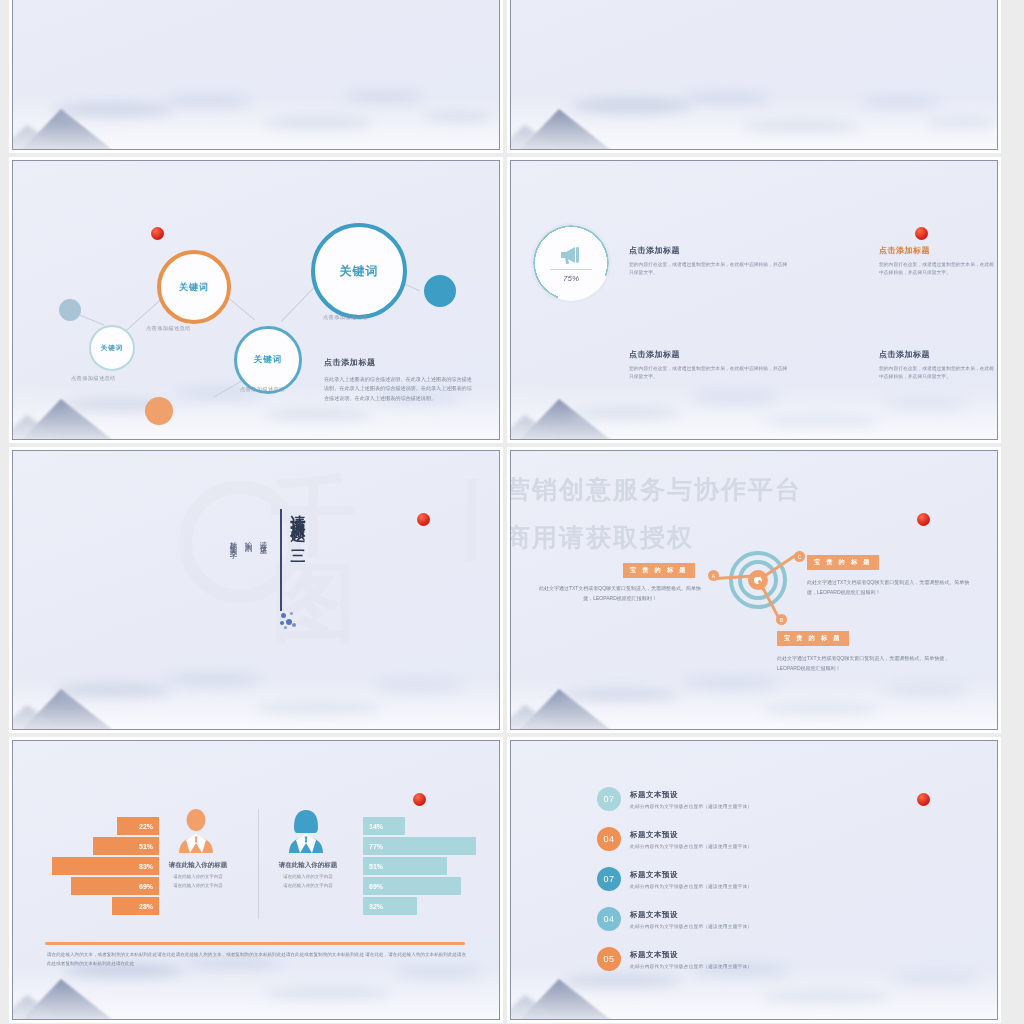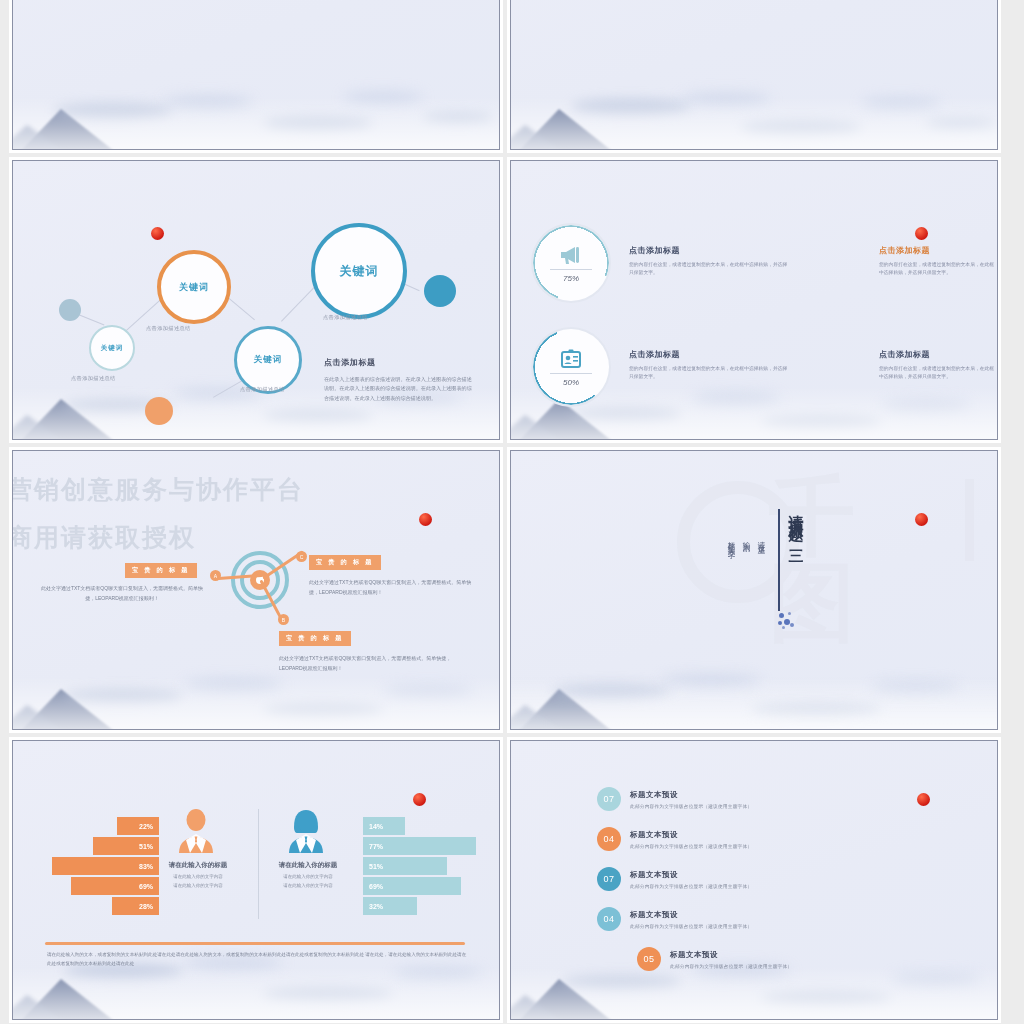--- a/index.html
+++ b/index.html
@@ -230,94 +230,34 @@
         <div class="tx" style="left:118px;top:84px;">
           <div class="t1">点击添加标题</div>
           <div class="t2">您的内容打在这里，或者通过复制您的文本后，在此框中选择粘贴，并选择只保留文字。</div>
         </div>
 
         <div class="tx" style="left:368px;top:84px;width:116px;">
           <div class="t1 or">点击添加标题</div>
           <div class="t2">您的内容打在这里，或者通过复制您的文本后，在此框中选择粘贴，并选择只保留文字。</div>
         </div>
 
-        <div class="pc" style="left:22px;top:168px;">
-          <div class="ring"></div>
-          <div class="arc" style="background:conic-gradient(from 140deg,#4aa3c4 0 55%,transparent 55% 100%);
-            -webkit-mask:radial-gradient(circle,transparent 36px,#000 36px);mask:radial-gradient(circle,transparent 36px,#000 36px);"></div>
-          <div class="gl">
-            <svg width="22" height="20" viewBox="0 0 22 20" style="display:inline-block">
-              <rect x="2" y="3" width="18" height="15" rx="2" stroke="#4aa3c4" stroke-width="2" fill="none"></rect>
-              <circle cx="8" cy="9" r="2.3" fill="#4aa3c4"></circle>
-                  <path d="M4.5 15c.7-2 6.3-2 7 0z" fill="#4aa3c4"></path>
-              <rect x="13" y="7" width="5" height="1.6" fill="#4aa3c4"></rect>
-                  <rect x="13" y="11" width="5" height="1.6" fill="#4aa3c4"></rect>
-              <rect x="8.5" y="0.6" width="5" height="2.4" rx="1" fill="#4aa3c4"></rect>
-            </svg>
-          </div>
-          <div class="bar"></div>
-          <div class="pct">50%</div>
-        </div>
         <div class="tx" style="left:118px;top:188px;">
           <div class="t1">点击添加标题</div>
           <div class="t2">您的内容打在这里，或者通过复制您的文本后，在此框中选择粘贴，并选择只保留文字。</div>
         </div>
 
         <div class="tx" style="left:368px;top:188px;width:116px;">
           <div class="t1">点击添加标题</div>
           <div class="t2">您的内容打在这里，或者通过复制您的文本后，在此框中选择粘贴，并选择只保留文字。</div>
         </div>
       </div>
     </div>
   </div>
 
   <div class="row">
-
-    <div class="slide s6">
-      <div class="inner">
-        <div class="wm-line" style="left:-6px;top:22px;">营销创意服务与协作平台</div>
-        <div class="wm-line" style="left:-6px;top:70px;">商用请获取授权</div>
-
-        <div class="mist">
-          <div class="mtn"></div>
-          <div class="cloud" style="left:50px;bottom:26px;width:120px;height:14px;"></div>
-          <div class="cloud2" style="left:170px;bottom:38px;width:100px;height:12px;"></div>
-          <div class="cloud" style="left:250px;bottom:12px;width:120px;height:13px;"></div>
-          <div class="cloud2" style="left:370px;bottom:32px;width:90px;height:11px;"></div>
-          <div class="mistband"></div>
-        </div>
-
-        <div class="sun" style="left:406px;top:62px;"></div>
-
-        <div class="tgt" style="left:218px;top:100px;">
-          <div class="r" style="left:0;top:0;width:50px;height:50px;"></div>
-          <div class="r" style="left:9px;top:9px;width:32px;height:32px;"></div>
-          <div class="c" style="left:19px;top:19px;width:20px;height:20px;"></div>
-          <div class="c" style="left:25px;top:25px;width:8px;height:8px;background:#fff;"></div>
-        </div>
-
-        <div class="cn" style="left:204px;top:126px;width:46px;transform:rotate(-4deg);"></div>
-        <div class="abc" style="left:197px;top:119px;">A</div>
-
-        <div class="cn" style="left:248px;top:128px;width:44px;transform:rotate(62deg);"></div>
-        <div class="abc" style="left:265px;top:163px;">B</div>
-
-        <div class="cn" style="left:250px;top:126px;width:48px;transform:rotate(-34deg);"></div>
-        <div class="abc" style="left:283px;top:100px;">C</div>
-
-        <div class="tag" style="left:112px;top:112px;">宝 贵 的 标 题</div>
-        <div class="desc" style="left:24px;top:132px;width:170px;text-align:center;">此处文字通过TXT文档或者QQ聊天窗口复制进入，无需调整格式。简单快捷，LEOPARD祝愿您汇报顺利！</div>
-
-        <div class="tag" style="left:296px;top:104px;">宝 贵 的 标 题</div>
-        <div class="desc" style="left:296px;top:126px;width:172px;">此处文字通过TXT文档或者QQ聊天窗口复制进入，无需调整格式。简单快捷，LEOPARD祝愿您汇报顺利！</div>
-
-        <div class="tag" style="left:266px;top:180px;">宝 贵 的 标 题</div>
-        <div class="desc" style="left:266px;top:202px;width:176px;">此处文字通过TXT文档或者QQ聊天窗口复制进入，无需调整格式。简单快捷，LEOPARD祝愿您汇报顺利！</div>
-      </div>
-    </div>
 
     <div class="slide s5">
       <div class="inner">
         <div class="wm-logo" style="left:166px;top:22px;">
           <div class="wm-ring" style="left:0;top:8px;"></div>
           <div class="wm-txt" style="left:92px;top:0;">千图</div>
           <div style="position:absolute;left:288px;top:6px;width:9px;height:82px;background:#dfe3ec;"></div>
         </div>
 
         <div class="mist">
@@ -338,20 +278,63 @@
         <div class="vt vsub2" style="left:215px;top:84px;height:70px;">标题输入文字</div>
 
         <div class="blossom" style="left:266px;top:158px;">
           <i style="left:2px;top:4px;width:5px;height:5px;"></i>
           <i style="left:7px;top:10px;width:6px;height:6px;"></i>
           <i style="left:1px;top:12px;width:4px;height:4px;"></i>
           <i style="left:11px;top:3px;width:3px;height:3px;opacity:.5;"></i>
           <i style="left:13px;top:14px;width:4px;height:4px;opacity:.6;"></i>
           <i style="left:5px;top:17px;width:3px;height:3px;opacity:.5;"></i>
         </div>
+      </div>
+    </div>
+
+    <div class="slide s6">
+      <div class="inner">
+        <div class="wm-line" style="left:-6px;top:22px;">营销创意服务与协作平台</div>
+        <div class="wm-line" style="left:-6px;top:70px;">商用请获取授权</div>
+
+        <div class="mist">
+          <div class="mtn"></div>
+          <div class="cloud" style="left:50px;bottom:26px;width:120px;height:14px;"></div>
+          <div class="cloud2" style="left:170px;bottom:38px;width:100px;height:12px;"></div>
+          <div class="cloud" style="left:250px;bottom:12px;width:120px;height:13px;"></div>
+          <div class="cloud2" style="left:370px;bottom:32px;width:90px;height:11px;"></div>
+          <div class="mistband"></div>
+        </div>
+
+        <div class="sun" style="left:406px;top:62px;"></div>
+
+        <div class="tgt" style="left:218px;top:100px;">
+          <div class="r" style="left:0;top:0;width:50px;height:50px;"></div>
+          <div class="r" style="left:9px;top:9px;width:32px;height:32px;"></div>
+          <div class="c" style="left:19px;top:19px;width:20px;height:20px;"></div>
+          <div class="c" style="left:25px;top:25px;width:8px;height:8px;background:#fff;"></div>
+        </div>
+
+        <div class="cn" style="left:204px;top:126px;width:46px;transform:rotate(-4deg);"></div>
+        <div class="abc" style="left:197px;top:119px;">A</div>
+
+        <div class="cn" style="left:248px;top:128px;width:44px;transform:rotate(62deg);"></div>
+        <div class="abc" style="left:265px;top:163px;">B</div>
+
+        <div class="cn" style="left:250px;top:126px;width:48px;transform:rotate(-34deg);"></div>
+        <div class="abc" style="left:283px;top:100px;">C</div>
+
+        <div class="tag" style="left:112px;top:112px;">宝 贵 的 标 题</div>
+        <div class="desc" style="left:24px;top:132px;width:170px;text-align:center;">此处文字通过TXT文档或者QQ聊天窗口复制进入，无需调整格式。简单快捷，LEOPARD祝愿您汇报顺利！</div>
+
+        <div class="tag" style="left:296px;top:104px;">宝 贵 的 标 题</div>
+        <div class="desc" style="left:296px;top:126px;width:172px;">此处文字通过TXT文档或者QQ聊天窗口复制进入，无需调整格式。简单快捷，LEOPARD祝愿您汇报顺利！</div>
+
+        <div class="tag" style="left:266px;top:180px;">宝 贵 的 标 题</div>
+        <div class="desc" style="left:266px;top:202px;width:176px;">此处文字通过TXT文档或者QQ聊天窗口复制进入，无需调整格式。简单快捷，LEOPARD祝愿您汇报顺利！</div>
       </div>
     </div>
   </div>
 
   <div class="row">
 
     <div class="slide s7">
       <div class="inner">
         <div class="mist">
           <div class="mtn"></div>
@@ -470,21 +453,21 @@
             <div class="b">此部分内容作为文字排版占位显示（建议使用主题字体）</div>
           </div>
         </div>
         <div class="item" style="left:86px;top:166px;">
           <div class="num" style="background:#7cc0d6;">04</div>
           <div class="txt">
             <div class="a">标题文本预设</div>
             <div class="b">此部分内容作为文字排版占位显示（建议使用主题字体）</div>
           </div>
         </div>
-        <div class="item" style="left:86px;top:206px;margin-left:40px;">
+        <div class="item" style="left:86px;top:206px;">
           <div class="num" style="background:#ef9055;">05</div>
           <div class="txt">
             <div class="a">标题文本预设</div>
             <div class="b">此部分内容作为文字排版占位显示（建议使用主题字体）</div>
           </div>
         </div>
       </div>
     </div>
   </div>
 

